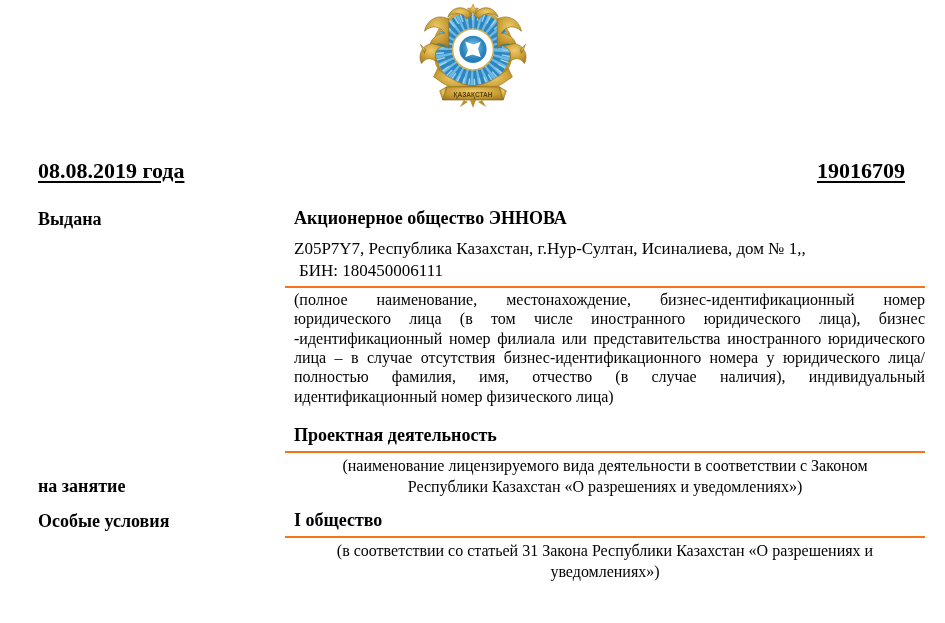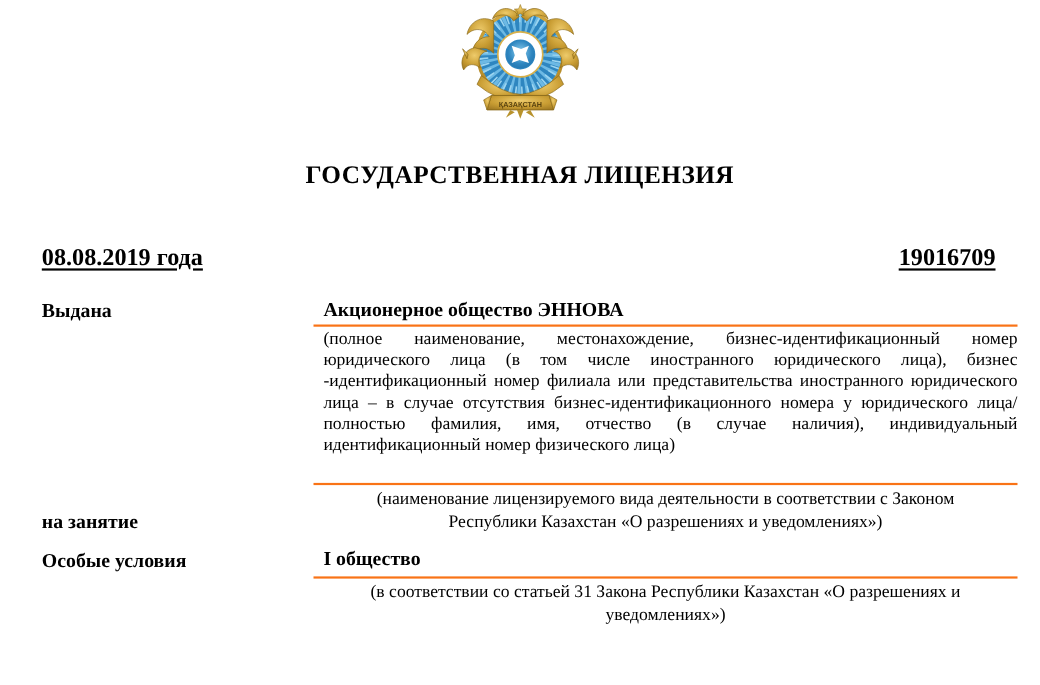--- a/index.html
+++ b/index.html
@@ -124,38 +124,42 @@
       <path d="M29,84 L81,84 L85,97 L25,97 Z" fill="url(#gGold)" stroke="#8A6A1A" stroke-width="0.8"></path>
       <path d="M29,84 L22,88 L25,97 Z" fill="url(#gGold)" stroke="#8A6A1A" stroke-width="0.6"></path>
       <path d="M81,84 L88,88 L85,97 Z" fill="url(#gGold)" stroke="#8A6A1A" stroke-width="0.6"></path>
       <path d="M46,97 L42,104 L50,99 Z" fill="#B8922C"></path>
       <path d="M64,97 L68,104 L60,99 Z" fill="#B8922C"></path>
       <path d="M52,97 L55,105 L58,97 Z" fill="#B8922C"></path>
       <text class="emblem-banner-text" x="55" y="94" font-size="6.5" text-anchor="middle" fill="#5A4410">ҚАЗАҚСТАН</text>
     </svg>
   </div>
 
-  <h1 class="doc-title">ГОСУДАРСТВЕННАЯ ЛИЦЕНЗИЯ</h1>
 
   <div class="meta-row">
     <span class="u">08.08.2019 года</span>
     <span class="u">19016709</span>
   </div>
 
   <div class="field-row row-issued">
     <div class="label-col">Выдана</div>
     <div class="content-col">
       <div class="value">Акционерное общество ЭННОВА</div>
+      <div class="address">
+        <div>Z05P7Y7, Республика Казахстан, г.Нур-Султан, Исиналиева, дом № 1,,</div>
+        <div class="addr2">БИН: 180450006111</div>
+      </div>
       <div class="caption justify">(полное наименование, местонахождение, бизнес-идентификационный номер юридического лица (в том числе иностранного юридического лица), бизнес -идентификационный номер филиала или представительства иностранного юридического лица – в случае отсутствия бизнес-идентификационного номера у юридического лица/полностью фамилия, имя, отчество (в случае наличия), индивидуальный идентификационный номер физического лица)</div>
     </div>
   </div>
 
   <div class="field-row row-activity">
     <div class="label-col">на занятие</div>
     <div class="content-col">
+      <div class="value">Проектная деятельность</div>
       <div class="caption center">(наименование лицензируемого вида деятельности в соответствии с Законом Республики Казахстан «О разрешениях и уведомлениях»)</div>
     </div>
   </div>
 
   <div class="field-row row-special">
     <div class="label-col">Особые условия</div>
     <div class="content-col">
       <div class="value">I общество</div>
       <div class="caption center">(в соответствии со статьей 31 Закона Республики Казахстан «О разрешениях и уведомлениях»)</div>
     </div>

